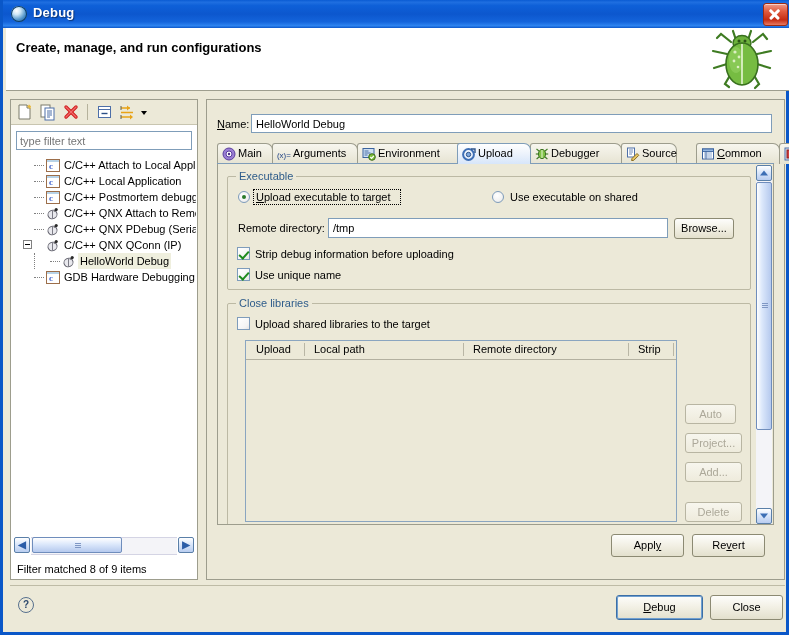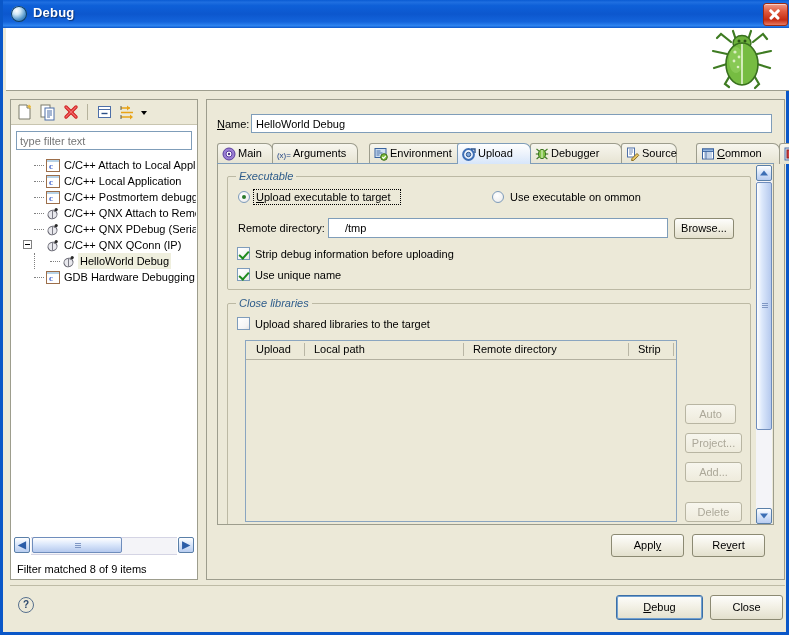--- a/index.html
+++ b/index.html
@@ -315,21 +315,20 @@
     box-sizing: border-box;
     border: 1px solid #bcb9a4;
     border-radius: 2px;
   }
   .group-title {
     position: absolute; top: -7px; left: 8px;
     background: #ECE9D8;
     padding: 0 3px;
     font-size: 11px;
     color: #2E5C8A;
-    font-style: italic;
   }
 
   .radio {
     position: absolute;
     width: 12px; height: 12px;
     border-radius: 50%;
     box-sizing: border-box;
     border: 1px solid #7e9cbb;
     background: radial-gradient(circle at 40% 35%, #ffffff 0%, #f2f2f2 60%, #dcdcdc 100%);
     cursor: pointer;
@@ -370,21 +369,21 @@
     box-sizing: border-box;
   }
 
   .text-input {
     position: absolute;
     box-sizing: border-box;
     border: 1px solid #7f9db9;
     background: #ffffff;
     font-family: "Liberation Sans", sans-serif;
     font-size: 11px;
-    padding: 0 16px;
+    padding: 0 4px;
     outline: none;
   }
 
   .btn {
     position: absolute;
     box-sizing: border-box;
     border: 1px solid #8c8a73;
     border-radius: 3px;
     background: linear-gradient(180deg,#FDFDFB 0%,#F3F1E6 45%,#E3E0CD 100%);
     font-family: "Liberation Sans", sans-serif;
@@ -493,20 +492,21 @@
   <div id="titlebar">
     <div id="title-icon"></div>
     <div id="title-text">Debug</div>
     <div id="close-button">
       <span class="x1"></span>
         <span class="x2"></span>
     </div>
   </div>
 
   <div id="header">
+    <div id="header-title">Create, manage, and run configurations</div>
     <svg id="bug-icon" viewBox="0 0 74 70">
       <g stroke="#3E7B22" stroke-width="2.2" fill="none" stroke-linecap="round">
         <path d="M26 18 L16 10 L12 14"></path>
         <path d="M48 18 L58 10 L62 15"></path>
         <path d="M22 30 L8 27"></path>
         <path d="M52 30 L66 27"></path>
         <path d="M22 40 L9 44"></path>
         <path d="M52 40 L65 44"></path>
         <path d="M27 48 L20 60 L24 63"></path>
         <path d="M47 48 L54 60 L50 64"></path>
@@ -696,21 +696,21 @@
         <span>Main</span>
       </div>
 
       <div class="tab" style="left:55px;width:86px">
         <svg class="tabicon" viewBox="0 0 16 14">
           <text x="0" y="11" font-family="Liberation Sans, sans-serif" font-size="9" fill="#1B3E82">(x)=</text>
         </svg>
         <span>Arguments</span>
       </div>
 
-      <div class="tab" style="left:152px;width:118px">
+      <div class="tab" style="left:140px;width:118px">
         <svg class="tabicon" viewBox="0 0 14 14">
           <rect x="1" y="1.5" width="11" height="9" fill="#CFE0F2" stroke="#3A639E"></rect>
           <g stroke="#3A639E" stroke-width=".9">
               <path d="M2.5 4 h4 M2.5 6 h6 M2.5 8 h3"></path>
             </g>
           <circle cx="10" cy="10" r="3.3" fill="#7DBE3A" stroke="#3C6B1A"></circle>
           <path d="M8.3 10 l1.3 1.4 l2.2 -2.6" stroke="#FFFFFF" stroke-width="1.2" fill="none"></path>
         </svg>
         <span>Environment</span>
       </div>
@@ -778,21 +778,21 @@
     <div id="tab-content">
 
       <div class="group" style="left:9px;top:12px;width:524px;height:114px;">
         <span class="group-title">Executable</span>
 
         <div class="radio checked" style="left:10px;top:14px"></div>
         <div class="focus-rect" style="left:25px;top:12px;width:148px;height:16px"></div>
         <span class="ctl-label" style="left:28px;top:14px"><u>U</u>pload executable to target</span>
 
         <div class="radio" style="left:264px;top:14px"></div>
-        <span class="ctl-label" style="left:282px;top:14px">Use executable on ommon</span>
+        <span class="ctl-label" style="left:282px;top:14px">Use executable on shared</span>
 
         <span class="ctl-label" style="left:10px;top:45px">Remote directory:</span>
         <input class="text-input" type="text" style="left: 100px; top: 41px; width: 340px; height: 20px;" value="/tmp">
         <div class="btn" style="left:446px;top:41px;width:60px;height:21px;line-height:19px">Browse...</div>
 
         <div class="checkbox checked" style="left:9px;top:70px"></div>
         <span class="ctl-label" style="left:27px;top:71px">Strip debug information before uploading</span>
 
         <div class="checkbox checked" style="left:9px;top:91px"></div>
         <span class="ctl-label" style="left:27px;top:92px">Use unique name</span>

